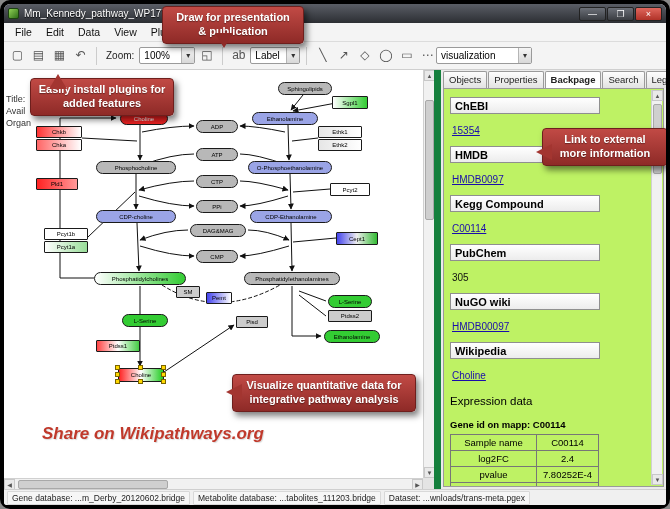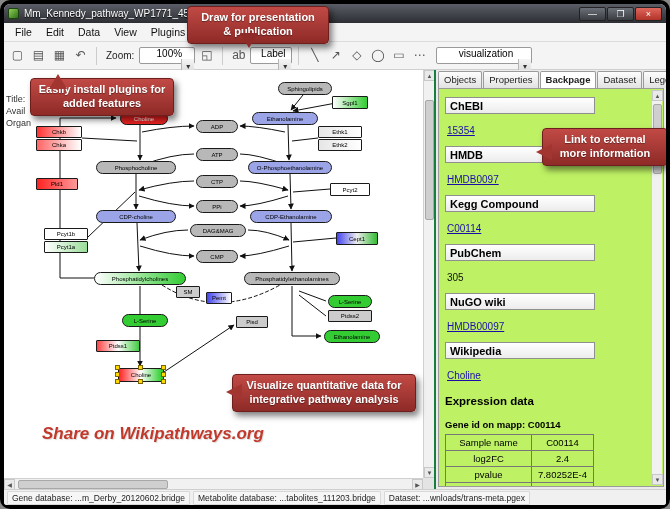--- a/index.html
+++ b/index.html
@@ -17,24 +17,24 @@
 
   
   .menubar { position:absolute; left:0; top:19px; width:100%; height:19px; background:#f4f4f4; border-bottom:1px solid #dcdcdc; display:flex; align-items:center; padding-left:4px; }
   .menu-item { font-size:10.5px; padding:2px 7px; color:#111; }
 
   
   .toolbar { position:absolute; left:0; top:38px; width:100%; height:28px; background:#f4f4f4; border-bottom:1px solid #cfcfcf; display:flex; align-items:center; padding-left:4px; gap:2px; }
   .tbtn { width:19px; height:19px; border:1px solid transparent; border-radius:2px; color:#555; font-size:12px; line-height:17px; text-align:center; background:transparent; }
   .tsep { width:1px; height:18px; background:#cccccc; margin:0 4px; }
   .zoom-label { font-size:10px; color:#222; margin:0 3px; }
-  .combo { height:17px; background:#fff; border:1px solid #9a9a9a; display:flex; align-items:center; font-size:10px; padding-left:4px; border-radius:2px;flex-direction:column; }
+  .combo { height:17px; background:#fff; border:1px solid #9a9a9a; display:flex; align-items:center; font-size:10px; padding-left:4px; border-radius:2px; }
   .combo .arrow { margin-left:auto; width:13px; height:100%; background:linear-gradient(#f5f5f5,#d8d8d8); border-left:1px solid #b5b5b5; font-size:8px; line-height:16px; text-align:center; color:#333; }
   .zoom-combo { width:56px; }
-  .label-combo { width:42px; }
+  .label-combo { width:50px; }
   .viz-combo { position:absolute; left:432px; top:5px; width:96px;justify-content:space-between; }
 
   
   .main { position:absolute; left:0; top:66px; width:662px; height:419px; }
 
   
   .canvas-wrap { position:absolute; left:0; top:0; width:430px; height:419px; background:#e8e8e8; }
   .canvas { position:absolute; left:0; top:0; width:419px; height:408px; background:#fff; overflow:hidden; }
   .edges-svg { position:absolute; left:0; top:0; pointer-events:none; }
   .pnode { position:absolute; border:1px solid #1a1a1a; font-size:6px; line-height:1; display:flex; align-items:center; justify-content:center; white-space:nowrap; overflow:hidden; color:#000; }
@@ -45,44 +45,44 @@
 
   
   .vscroll { position:absolute; right:0; top:0; width:11px; height:408px; background:#f1f1f1; border-left:1px solid #d0d0d0; }
   .hscroll { position:absolute; left:0; bottom:0; width:419px; height:11px; background:#f1f1f1; border-top:1px solid #d0d0d0; }
   .scroll-corner { position:absolute; right:0; bottom:0; width:11px; height:11px; background:#e4e4e4; }
   .sb-arrow { position:absolute; width:11px; height:11px; font-size:6px; line-height:11px; text-align:center; color:#555; background:#e9e9e9; border:1px solid #c8c8c8; }
   .vthumb { position:absolute; left:1px; width:9px; background:#cfcfcf; border:1px solid #a8a8a8; border-radius:2px; }
   .hthumb { position:absolute; top:1px; height:9px; background:#cfcfcf; border:1px solid #a8a8a8; border-radius:2px; }
 
   
-  .rpanel { position:absolute; left:430px; top:0; width:232px; height:419px; background:#ebebeb; border-left:2px solid #15803d; }
+  .rpanel { position:absolute; left:430px; top:0; width:232px; height:419px; background:#ebebeb; border-left:7px solid #15803d; }
   .tabs { position:absolute; left:2px; top:1px; display:flex; gap:1px; }
   .tab { font-size:9.5px; padding:2px 5px 3px; border:1px solid #9a9a9a; border-bottom:none; border-radius:2px 2px 0 0; background:linear-gradient(#fdfdfd,#e2e2e2); color:#222; }
   .tab.active { background:#fff; position:relative; top:0px; font-weight:bold; }
   .rcontent { position:absolute; left:2px; top:18px; right:2px; bottom:2px; background:#bef264; border:1px solid #9a9a9a; padding:8px 6px 4px 6px; overflow:hidden; }
   .bp-header { width:150px; height:17px; border:1px solid #8f8f8f; background:linear-gradient(#ffffff,#ececec); font-size:11px; font-weight:bold; padding:2px 0 0 4px; margin-bottom:6px; }
   .bp-link { display:inline-block; font-size:10px; color:#1a0dab; text-decoration:underline; margin:0 0 10px 2px; }
   .bp-plain { display:inline-block; font-size:10px; color:#111; margin:0 0 10px 2px; }
-  .expr-title { font-size:11.5px; font-weight:bold; margin:4px 0 12px 0; }
+  .expr-title { font-size:11.5px; font-weight:normal; margin:4px 0 12px 0; }
   .mapp-id { font-size:9.5px; font-weight:bold; margin-bottom:4px; }
   .expr-table { border-collapse:collapse; }
   .expr-table td { border:1px solid #777; font-size:9.5px; padding:2px 4px; text-align:center; }
   .expr-table td.c1 { width:86px; }
   .expr-table td.c2 { width:62px; }
   .rscroll { position:absolute; right:1px; top:1px; bottom:1px; width:11px; background:#f1f1f1; border-left:1px solid #d0d0d0; }
 
   
   .statusbar { position:absolute; left:0; bottom:0; width:100%; height:16px; background:#f0f0f0; border-top:1px solid #cfcfcf; display:flex; align-items:center; padding:0 3px; gap:3px; }
   .status-cell { font-size:8.5px; color:#222; border:1px solid #d8d8d8; border-radius:1px; padding:1px 4px; background:#f6f6f6; white-space:nowrap; overflow:hidden; }
 
   
   .callout { position:absolute; background:linear-gradient(#c14a45,#8e2a27); border:1px solid #6e1f1d; border-radius:4px; color:#fff; font-weight:bold; font-size:11px; text-align:center; padding:4px 6px; box-shadow:3px 4px 6px rgba(0,0,0,.5); z-index:40; line-height:1.25; }
   .callout .cline { display:block; text-shadow:0 1px 1px rgba(0,0,0,.4); }
-  .c-draw { left:158px; top:2px; width:142px;margin-left:25px; }
+  .c-draw { left:158px; top:2px; width:142px; }
   .c-draw::after { content:""; position:absolute; left:52px; bottom:-14px; border:9px solid transparent; border-top:15px solid #8e2a27; }
   .c-plugins { left:26px; top:74px; width:144px; }
   .c-plugins::before { content:""; position:absolute; left:18px; top:-14px; border:9px solid transparent; border-bottom:15px solid #a33530; }
   .c-link { left:538px; top:124px; width:126px; }
   .c-link::before { content:""; position:absolute; left:-15px; top:15px; border:8px solid transparent; border-right:16px solid #a33530; }
   .c-visualize { left:228px; top:370px; width:184px; }
   .c-visualize::before { content:""; position:absolute; left:-15px; top:9px; border:8px solid transparent; border-right:16px solid #a33530; }
   .share { position:absolute; left:38px; top:420px; font-size:17px; font-weight:bold; font-style:italic; color:#c0392b; z-index:30; text-shadow:1px 1px 1px rgba(0,0,0,.15); }
 </style>
 </head>
@@ -242,21 +242,21 @@
           <div class="sb-arrow" style="right:0; top:0;">▶</div>
         </div>
         <div class="scroll-corner"></div>
       </div>
 
       <div class="rpanel">
         <div class="tabs">
           <span class="tab">Objects</span>
           <span class="tab">Properties</span>
           <span class="tab active">Backpage</span>
-          <span class="tab">Dataset</span>
+          <span class="tab">Search</span>
           <span class="tab">Legend</span>
         </div>
         <div class="rcontent">
           <div class="bp-header">ChEBI</div>
           <a class="bp-link">15354</a>
           <div class="bp-header">HMDB</div>
           <a class="bp-link">HMDB0097</a>
           <div class="bp-header">Kegg Compound</div>
           <a class="bp-link">C00114</a>
           <div class="bp-header">PubChem</div>

